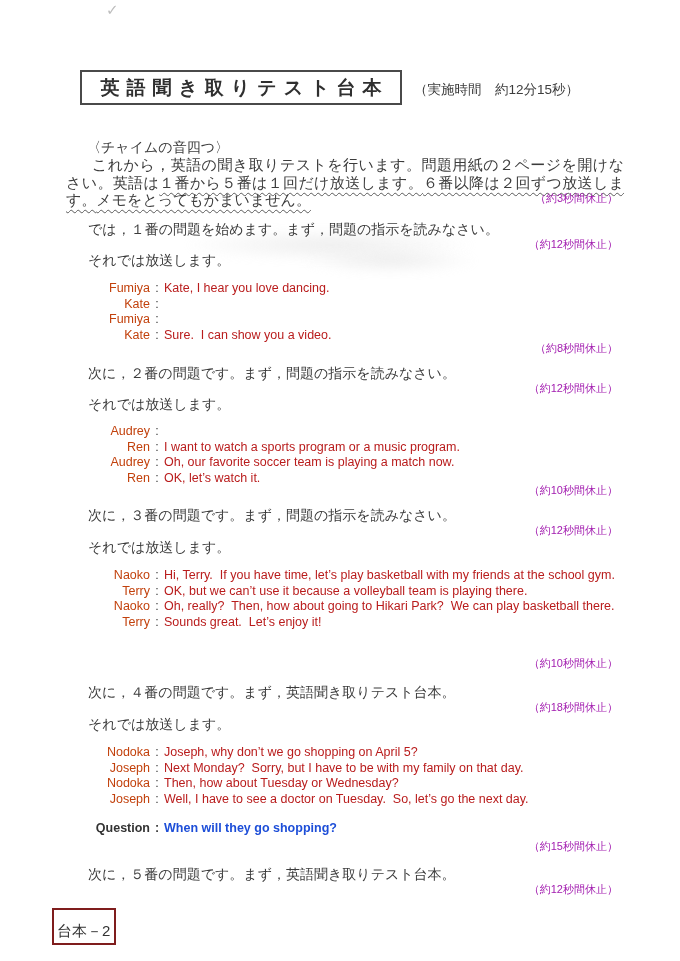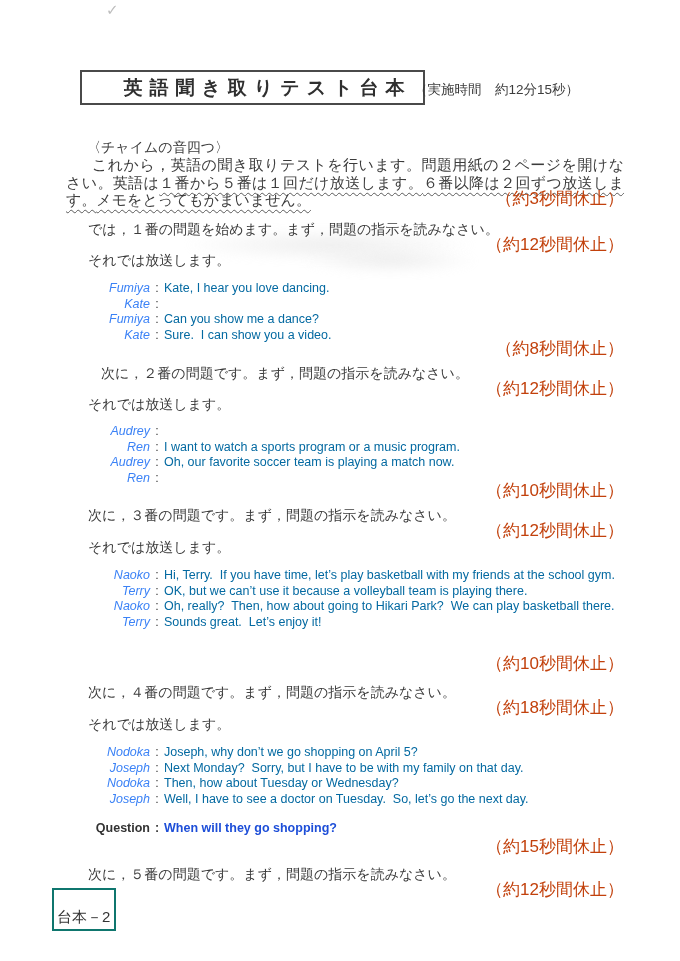--- a/index.html
+++ b/index.html
@@ -10,56 +10,56 @@
     color:#3c3c3c;
     overflow:hidden;
     position:relative;
   }
   .page{position:absolute;inset:0;background:#fff;}
   .abs{position:absolute;}
   
   .title-box{
     top:70px;left:80px;width:318px;height:31px;
     border:2px solid #4a4a4a;
-    display:flex;align-items:center;justify-content:center;padding-left:23px;
+    display:flex;align-items:center;justify-content:center;
   }
   .title-text{
     font-size:19px;font-weight:bold;color:#2f2f2f;
     letter-spacing:7px;white-space:nowrap;text-indent:7px;
   }
   .duration{top:81px;left:414px;font-size:13.5px;white-space:nowrap;}
   
   .jp{font-size:14px;line-height:16px;white-space:nowrap;}
   .pause{
-    font-size:17px;line-height:15px;
-    right:56px;text-align:right;white-space:nowrap;color:#c2410c;
+    font-size:11px;line-height:15px;
+    right:62px;text-align:right;white-space:nowrap;color:#a21caf;
   }
   .para{
     top:156px;left:66px;width:558px;
     font-size:15px;line-height:17.5px;
     text-align:justify;text-indent:26px;white-space:normal;
   }
   .wavy{
     text-decoration:underline wavy #5a5a5a 1px;
     text-underline-offset:3.5px;
   }
   
   .dlg{left:84px;width:546px;font-size:12.5px;line-height:15.5px;}
   .dlg .row{display:flex;align-items:flex-start;}
-  .spk{width:66px;text-align:right;font-style:italic;flex:none;color:#3b82f6;}
+  .spk{width:66px;text-align:right;flex:none;color:#c2410c;}
   .colon{width:14px;text-align:center;flex:none;}
-  .txt{flex:1;white-space:pre-wrap;text-align:justify;color:#0369a1;}
+  .txt{flex:1;white-space:pre-wrap;text-align:justify;color:#b91c1c;}
   .qrow .spk{font-style:normal;font-weight:bold;color:#333;}
   .qrow .colon{font-weight:bold;}
   .qrow .txt{font-weight:bold;color:#1d4ed8;}
   
   .footer-box{
-    top:888px;left:52px;
-    border:2px solid #0f766e;
-    padding:18px 4px 3px 3px;
+    top:908px;left:52px;
+    border:2px solid #7f1d1d;
+    padding:12px 4px 3px 3px;
     font-size:15px;line-height:18px;white-space:nowrap;color:#333;
   }
   .checkmark{top:1px;left:106px;font-size:15px;color:#bdbdbd;}
   
   .ghost{
     background:radial-gradient(ellipse at center,#d9d9d9 0%,rgba(255,255,255,0) 70%);
     filter:blur(5px);opacity:.45;border-radius:50%;
     pointer-events:none;
   }
   .g1{top:228px;left:180px;width:300px;height:34px;}
@@ -93,51 +93,51 @@
         <span class="colon">:</span>
         <span class="txt">Kate, I hear you love dancing.</span>
       </div>
     <div class="row">
         <span class="spk">Kate</span>
         <span class="colon">:</span>
       </div>
     <div class="row">
         <span class="spk">Fumiya</span>
         <span class="colon">:</span>
-        <span class="txt">Can you show me a dance?</span>
       </div>
     <div class="row">
         <span class="spk">Kate</span>
         <span class="colon">:</span>
         <span class="txt">Sure.  I can show you a video.</span>
       </div>
   </div>
   <div class="abs pause" style="top:341px">（約8秒間休止）</div>
 
-  <div class="abs jp" style="top:365px;left:101px">次に，２番の問題です。まず，問題の指示を読みなさい。</div>
+  <div class="abs jp" style="top:365px;left:88px">次に，２番の問題です。まず，問題の指示を読みなさい。</div>
   <div class="abs pause" style="top:381px">（約12秒間休止）</div>
   <div class="abs jp" style="top:396px;left:88px">それでは放送します。</div>
   <div class="abs dlg" style="top:424px">
     <div class="row">
         <span class="spk">Audrey</span>
         <span class="colon">:</span>
       </div>
     <div class="row">
         <span class="spk">Ren</span>
         <span class="colon">:</span>
         <span class="txt">I want to watch a sports program or a music program.</span>
       </div>
     <div class="row">
         <span class="spk">Audrey</span>
         <span class="colon">:</span>
         <span class="txt">Oh, our favorite soccer team is playing a match now.</span>
       </div>
     <div class="row">
         <span class="spk">Ren</span>
         <span class="colon">:</span>
+        <span class="txt">OK, let’s watch it.</span>
       </div>
   </div>
   <div class="abs pause" style="top:483px">（約10秒間休止）</div>
 
   <div class="abs jp" style="top:507px;left:88px">次に，３番の問題です。まず，問題の指示を読みなさい。</div>
   <div class="abs pause" style="top:523px">（約12秒間休止）</div>
   <div class="abs jp" style="top:539px;left:88px">それでは放送します。</div>
   <div class="abs dlg" style="top:568px">
     <div class="row">
         <span class="spk">Naoko</span>
@@ -155,21 +155,21 @@
         <span class="txt">Oh, really?  Then, how about going to Hikari Park?  We can play basketball there.</span>
       </div>
     <div class="row">
         <span class="spk">Terry</span>
         <span class="colon">:</span>
         <span class="txt">Sounds great.  Let’s enjoy it!</span>
       </div>
   </div>
   <div class="abs pause" style="top:656px">（約10秒間休止）</div>
 
-  <div class="abs jp" style="top:684px;left:88px">次に，４番の問題です。まず，問題の指示を読みなさい。</div>
+  <div class="abs jp" style="top:684px;left:88px">次に，４番の問題です。まず，英語聞き取りテスト台本。</div>
   <div class="abs pause" style="top:700px">（約18秒間休止）</div>
   <div class="abs jp" style="top:716px;left:88px">それでは放送します。</div>
   <div class="abs dlg" style="top:745px">
     <div class="row">
         <span class="spk">Nodoka</span>
         <span class="colon">:</span>
         <span class="txt">Joseph, why don’t we go shopping on April 5?</span>
       </div>
     <div class="row">
         <span class="spk">Joseph</span>
@@ -189,20 +189,20 @@
   </div>
   <div class="abs dlg" style="top:821px">
     <div class="row qrow">
         <span class="spk">Question</span>
         <span class="colon">:</span>
         <span class="txt">When will they go shopping?</span>
       </div>
   </div>
   <div class="abs pause" style="top:839px">（約15秒間休止）</div>
 
-  <div class="abs jp" style="top:866px;left:88px">次に，５番の問題です。まず，問題の指示を読みなさい。</div>
+  <div class="abs jp" style="top:866px;left:88px">次に，５番の問題です。まず，英語聞き取りテスト台本。</div>
   <div class="abs pause" style="top:882px">（約12秒間休止）</div>
 
   <div class="abs footer-box">
     <span>台本－2</span>
   </div>
 
 </div>
 
 </body></html>

